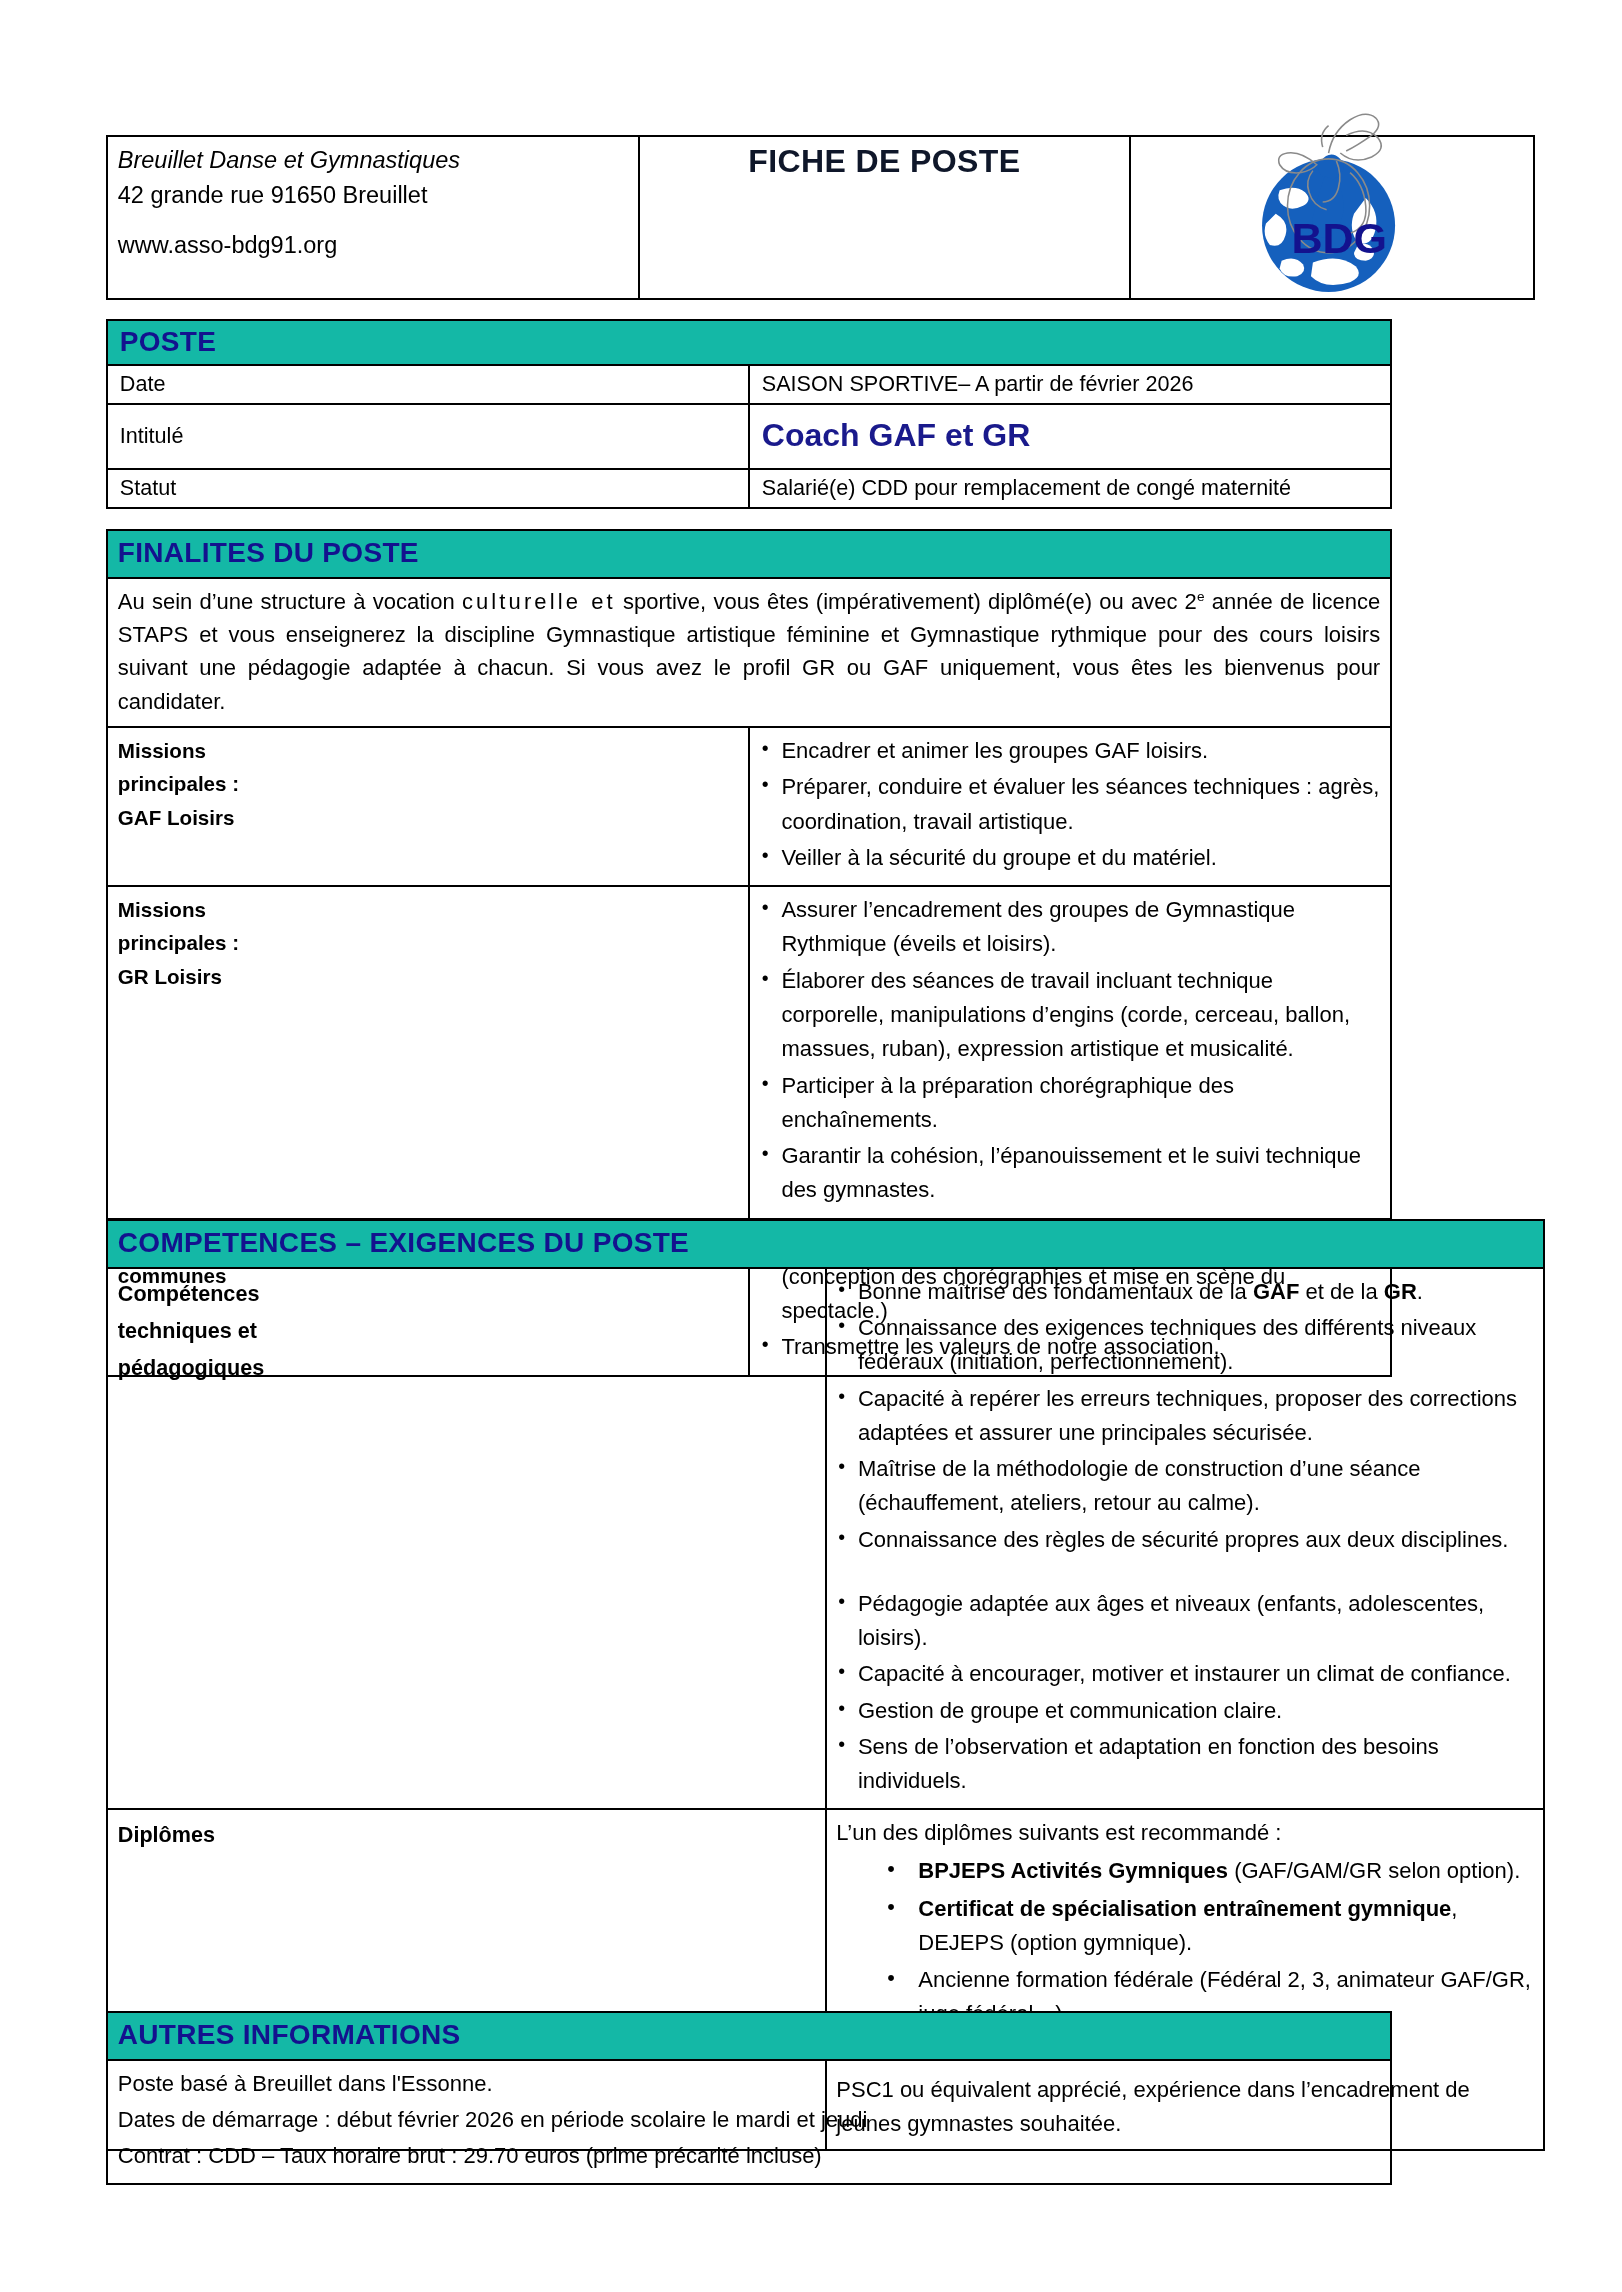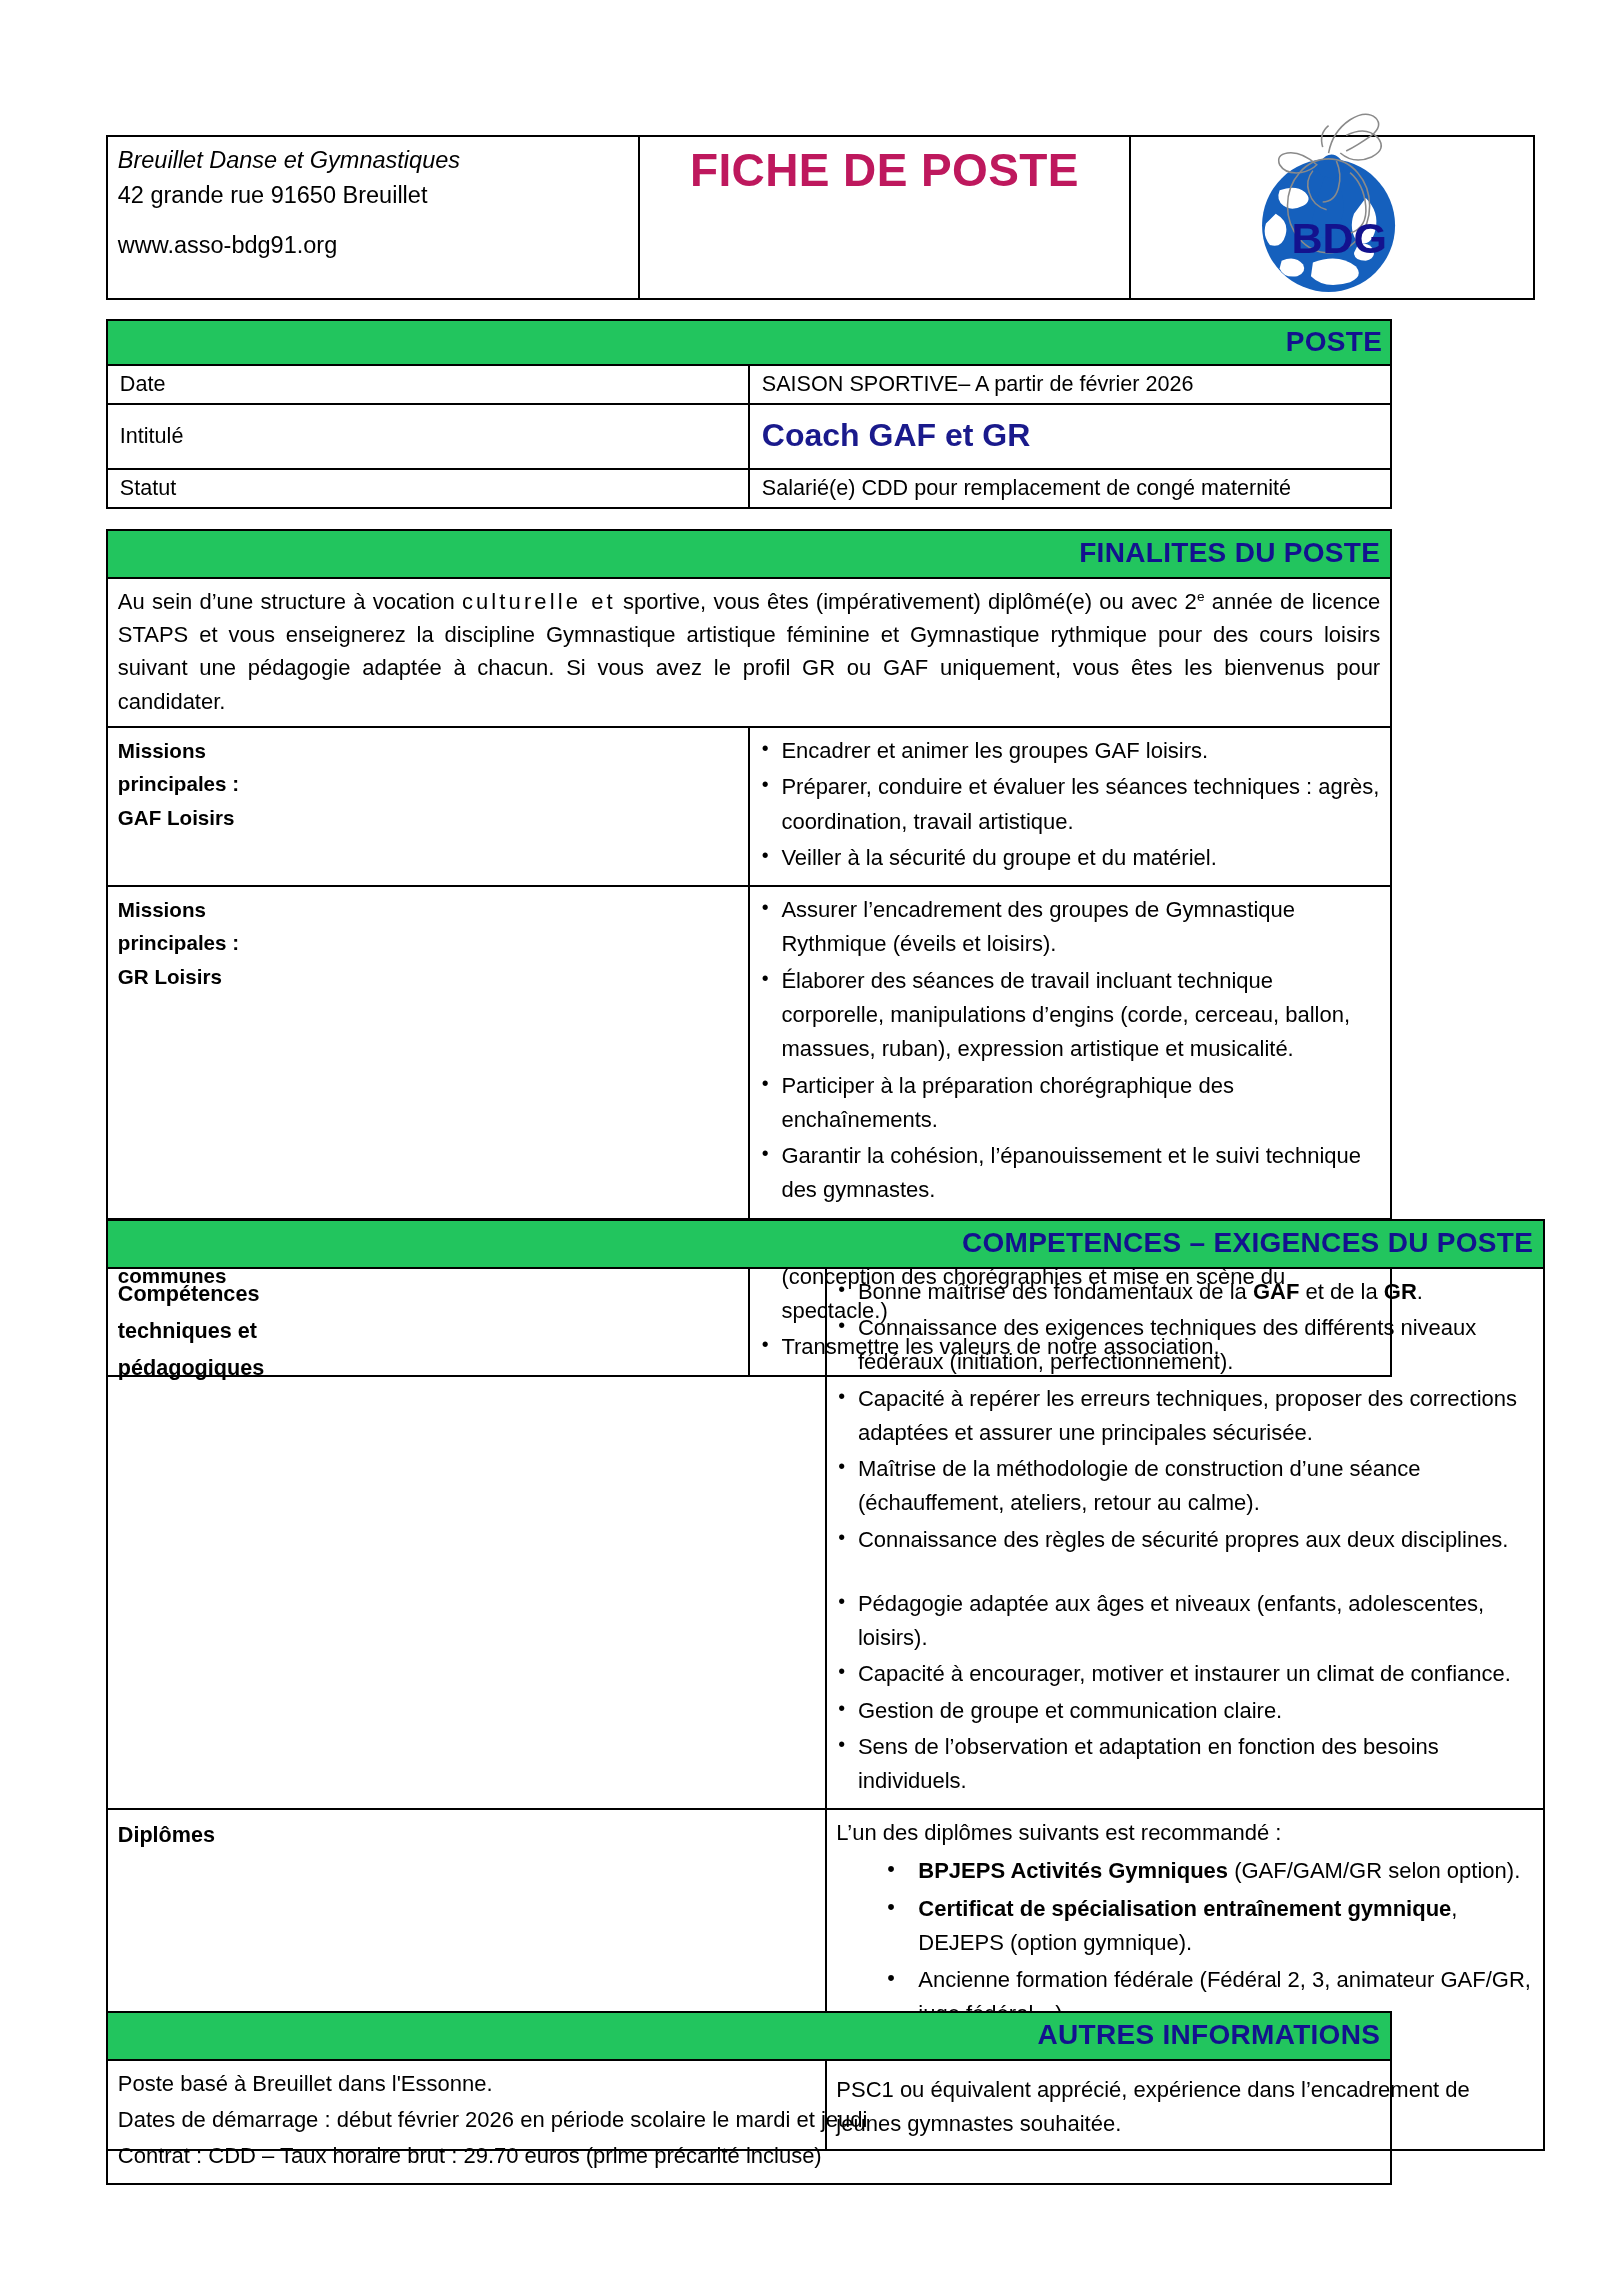--- a/index.html
+++ b/index.html
@@ -53,22 +53,22 @@
     white-space: nowrap;
   }
   .hdr-addr { white-space: nowrap; }
   .hdr-web  { margin-top: 15.7px; white-space: nowrap; }
   .hdr-mid {
     width: 470px;
     text-align: center;
     vertical-align: middle;
   }
   .hdr-title {
-    color: #be185d;
-    font-size: 46px;
+    color: #0f172a;
+    font-size: 32px;
     font-weight: bold;
     letter-spacing: 0.4px;
   }
   .hdr-right {
     width: 382px;
     vertical-align: middle;
     text-align: center;
     position: relative;
     overflow: visible;
   }
@@ -80,22 +80,22 @@
   }
   .logo-wrap svg {
     position: absolute;
     left: 0;
     top: -47px;
     overflow: visible;
   }
 
   
   .banner-td {
-    background: #22c55e;
-    text-align: right;
+    background: #14b8a6;
+    text-align: left;
     padding: 6.9px 0 8.8px 0;
   }
   .banner-text {
     color: #13128e;
     font-size: 28px;
     font-weight: bold;
     letter-spacing: 0.3px;
   }
 
   

